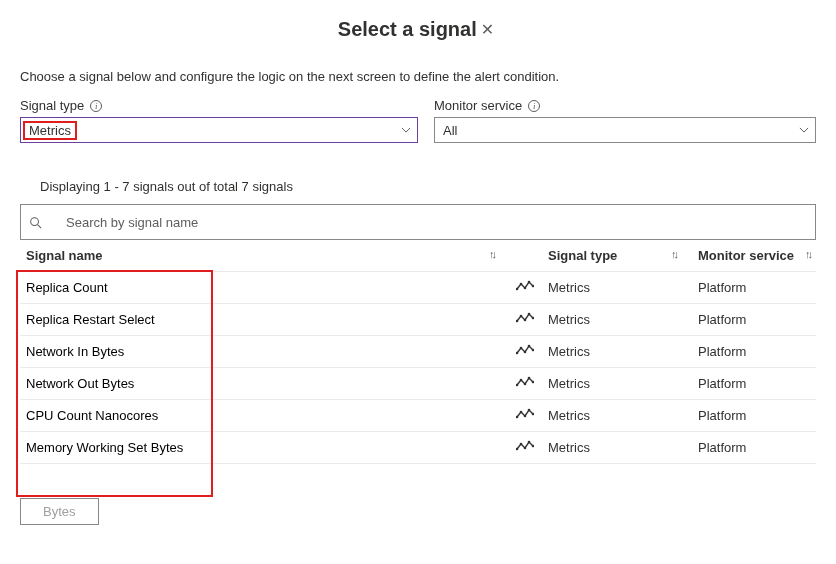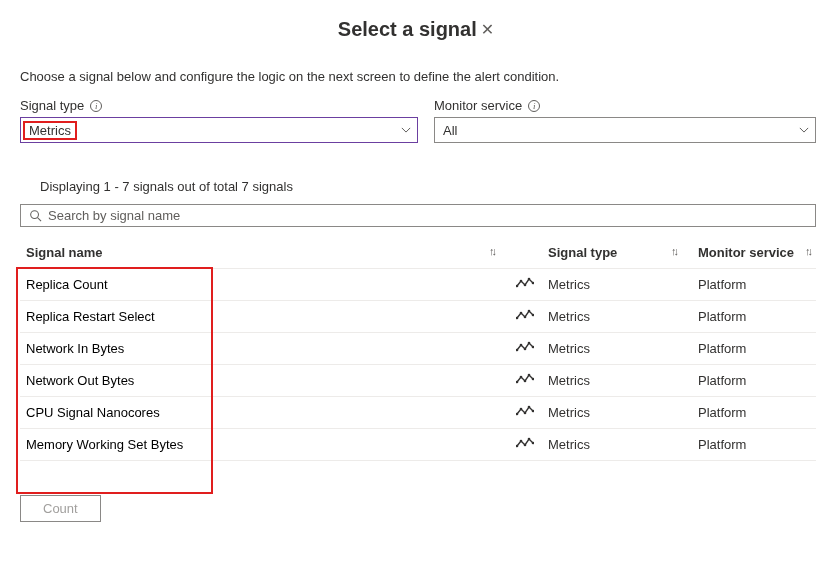--- a/index.html
+++ b/index.html
@@ -38,32 +38,32 @@
   .chev { width: 10px; height: 10px; }
   .highlight-box {
     border: 2px solid #e01e1e;
     padding: 0px 4px;
     margin: -2px -6px -2px -6px;
   }
   .count-line { margin-top: 36px; font-size: 13px; font-weight: 400; color: #323130; padding-left: 20px; }
   .search-wrap {
     margin-top: 10px;
     border: 1px solid #8a8886;
-    height: 23px;
+    height: 36px;
     display: flex; align-items: center;
     padding: 0 8px;
-    gap: 6px;
+    gap: 24px;
   }
   .search-wrap input {
     border: none; outline: none; flex: 1; font-size: 13px;
     font-family: inherit; color: #323130;
   }
   .search-wrap input::placeholder { color: #605e5c; }
   .mag { width: 13px; height: 13px; flex-shrink: 0; }
-  .table-wrap { margin-top: 10px; position: relative; }
+  .table-wrap { position: relative; }
   table { width: 100%; border-collapse: collapse; }
   th {
     text-align: left; font-weight: 600; font-size: 13px;
     padding: 8px 6px 8px 6px; border-bottom: 1px solid #edebe9;
   }
   td {
     padding: 8px 6px; border-bottom: 1px solid #edebe9; font-size: 13px;
     vertical-align: middle;
   }
   .col-name { width: 490px; }
@@ -204,21 +204,21 @@
                 <circle cx="1" cy="9" r="1.3" fill="#323130"></circle>
                 <circle cx="5" cy="4" r="1.3" fill="#323130"></circle>
                 <circle cx="9" cy="8" r="1.3" fill="#323130"></circle>
                 <circle cx="13" cy="2" r="1.3" fill="#323130"></circle>
                 <circle cx="17" cy="6" r="1.3" fill="#323130"></circle>
               </svg></span></td>
           <td class="col-type">Metrics</td>
           <td class="col-svc">Platform</td>
         </tr>
         <tr>
-          <td class="col-name"><span class="sig-link">CPU Signal Nanocores</span></td>
+          <td class="col-name"><span class="sig-link">CPU Count Nanocores</span></td>
           <td class="col-icon"><span class="metric-icon"><svg width="18" height="12" viewBox="0 0 18 12">
                 <polyline points="1,9 5,4 9,8 13,2 17,6" stroke="#323130" stroke-width="1.4" fill="none"></polyline>
                 <circle cx="1" cy="9" r="1.3" fill="#323130"></circle>
                 <circle cx="5" cy="4" r="1.3" fill="#323130"></circle>
                 <circle cx="9" cy="8" r="1.3" fill="#323130"></circle>
                 <circle cx="13" cy="2" r="1.3" fill="#323130"></circle>
                 <circle cx="17" cy="6" r="1.3" fill="#323130"></circle>
               </svg></span></td>
           <td class="col-type">Metrics</td>
           <td class="col-svc">Platform</td>
@@ -234,16 +234,16 @@
                 <circle cx="17" cy="6" r="1.3" fill="#323130"></circle>
               </svg></span></td>
           <td class="col-type">Metrics</td>
           <td class="col-svc">Platform</td>
         </tr>
       </tbody>
   </table>
   <div class="red-overlay" style="left:-4px; top:30px; width:197px; height:227px;"></div>
 </div>
 
-<button class="done-btn">Count</button>
+<button class="done-btn">Bytes</button>
 
 
 
 
 </body></html>

